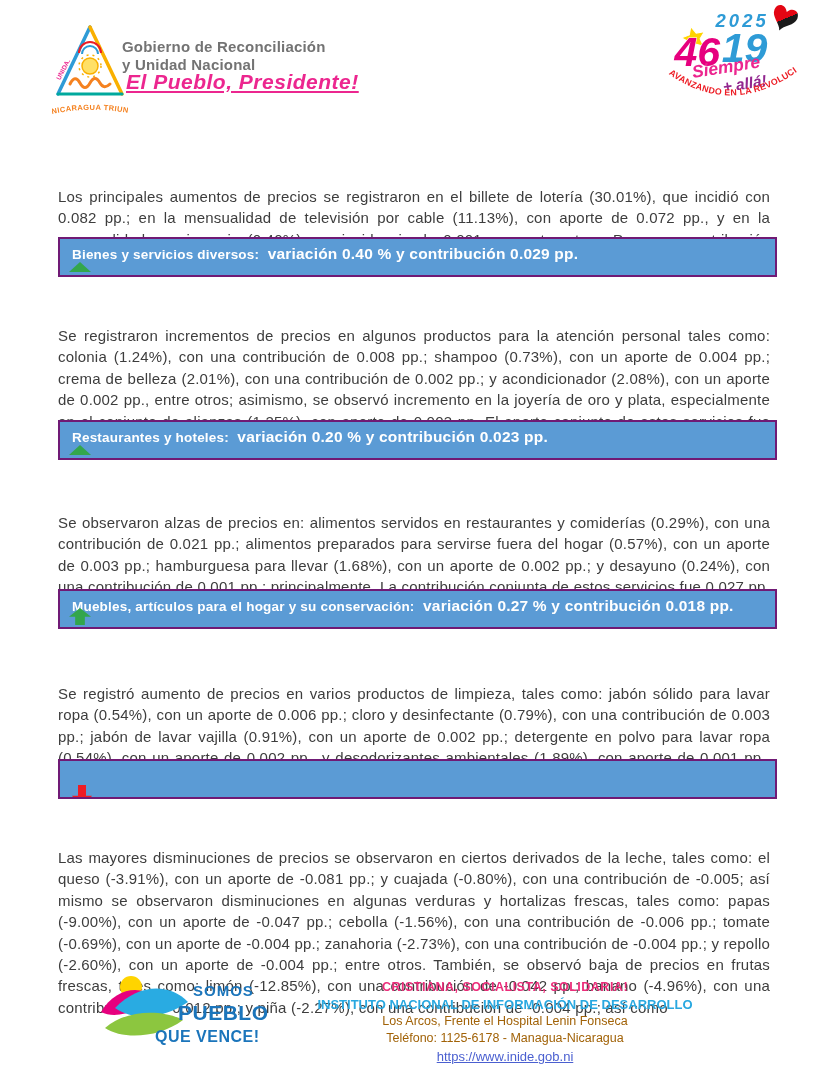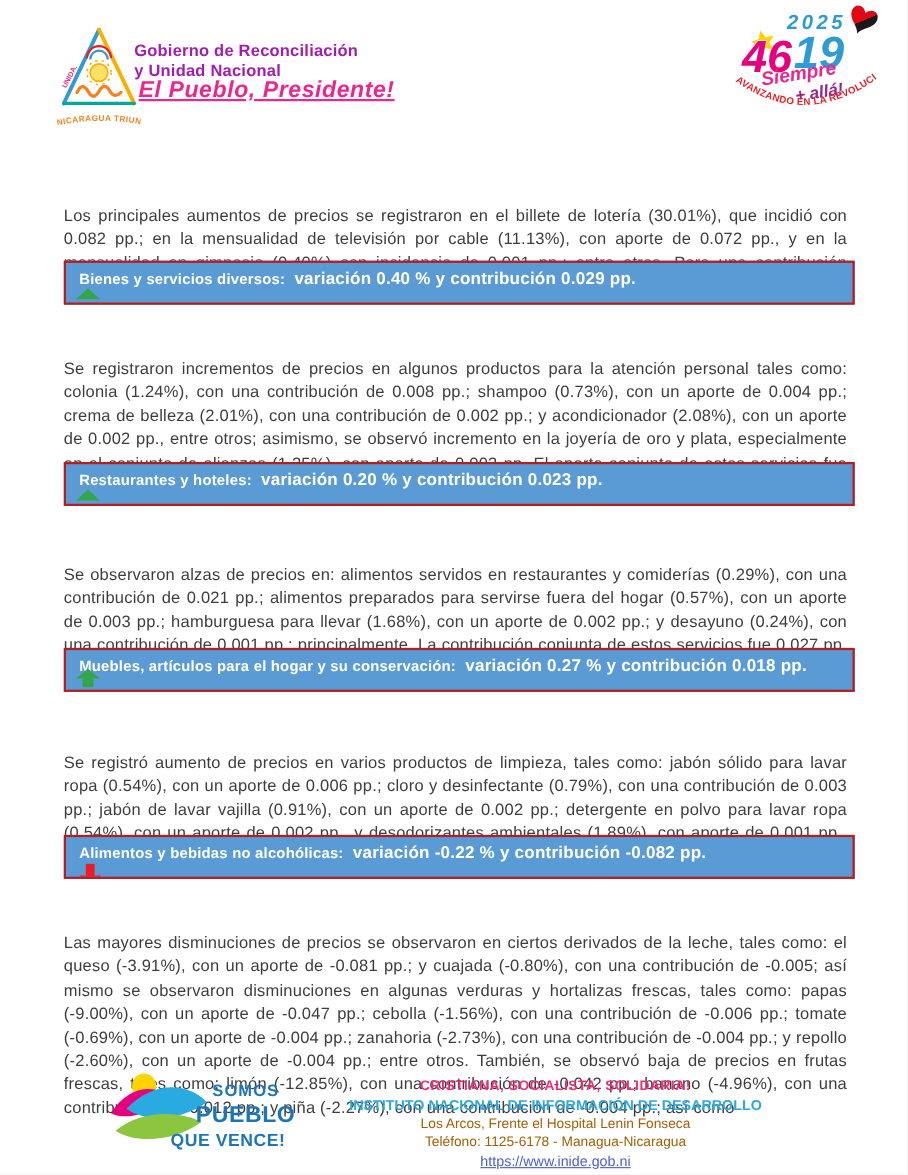--- a/index.html
+++ b/index.html
@@ -5,35 +5,35 @@
   * { margin:0; padding:0; box-sizing:border-box; }
   html,body { background:#e9e9e9; }
   .page {
     position:relative; width:825px; height:1068px; margin:0 auto;
     background:#ffffff; overflow:hidden;
     font-family:"Liberation Sans", sans-serif;
   }
   
   .hdr-left { position:absolute; left:52px; top:20px; width:300px; height:105px; }
   .hdr-left svg { position:absolute; left:0; top:2px; }
-  .gob-lines { position:absolute; left:70px; top:18px; color:#a21caf; font-weight:bold;
+  .gob-lines { position:absolute; left:70px; top:18px; color:#737373; font-weight:bold;
                font-size:15px; line-height:18px; letter-spacing:0.2px; }
   .gob-script { position:absolute; left:74px; top:50px; color:#ec268f; font-weight:bold;
                 font-style:italic; font-size:21px; letter-spacing:0.5px; white-space:nowrap;text-decoration:underline; }
   .hdr-right { position:absolute; left:643px; top:2px; width:180px; height:115px; }
   
   .para {
     position:absolute; left:58px; width:712px;
     font-size:15px; line-height:21.4px; letter-spacing:0.2px;
     color:#3d3d3d; text-align:justify;margin-top:36px;
   }
   
   .bar {
     position:absolute; left:58px; width:719px; height:40px;
-    background:#5b9bd5; border:2px solid #b91c1c;
+    background:#5b9bd5; border:2px solid #701a75;
     overflow:hidden;
   }
   .bar-text { display:block; padding:6px 12px 0 12px; white-space:nowrap; }
   .bar-title { color:#ffffff; font-weight:bold; font-size:13.5px; letter-spacing:0.2px; }
   .bar-stat  { color:#ffffff; font-weight:bold; font-size:15.5px; letter-spacing:0.2px; margin-left:4px; }
   .arrow-tri {
     position:absolute; left:9px; bottom:3px; width:0; height:0;
     border-left:11px solid transparent; border-right:11px solid transparent;
     border-bottom:10px solid #33a64c;
   }
@@ -130,24 +130,20 @@
   <div class="bar" style="top:589px">
     <span class="bar-text">
       <span class="bar-title">Muebles, artículos para el hogar y su conservación:</span>
       <span class="bar-stat">variación 0.27 % y contribución 0.018 pp.</span>
     </span>
     <span class="arrow-block-up"></span>
   </div>
   <p class="para" style="top:647px">Se registró aumento de precios en varios productos de limpieza, tales como: jabón sólido para lavar ropa (0.54%), con un aporte de 0.006 pp.; cloro y desinfectante (0.79%), con una contribución de 0.003 pp.; jabón de lavar vajilla (0.91%), con un aporte de 0.002 pp.; detergente en polvo para lavar ropa (0.54%), con un aporte de 0.002 pp., y desodorizantes ambientales (1.89%), con aporte de 0.001 pp., entre otros. En conjunto estos productos incidieron en 0.014 pp. a la variación del mes.</p>
 
   <div class="bar" style="top:759px">
-    <span class="bar-text">
-      <span class="bar-title">Alimentos y bebidas no alcohólicas:</span>
-      <span class="bar-stat">variación -0.22 % y contribución -0.082 pp.</span>
-    </span>
     <span class="arrow-block-down"></span>
   </div>
   <p class="para" style="top:811px">Las mayores disminuciones de precios se observaron en ciertos derivados de la leche, tales como: el queso (-3.91%), con un aporte de -0.081 pp.; y cuajada (-0.80%), con una contribución de -0.005; así mismo se observaron disminuciones en algunas verduras y hortalizas frescas, tales como: papas (-9.00%), con un aporte de -0.047 pp.; cebolla (-1.56%), con una contribución de -0.006 pp.; tomate (-0.69%), con un aporte de -0.004 pp.; zanahoria (-2.73%), con una contribución de -0.004 pp.; y repollo (-2.60%), con un aporte de -0.004 pp.; entre otros. También, se observó baja de precios en frutas frescas, tales como: limón (-12.85%), con una contribución de -0.042 pp.; banano (-4.96%), con una contribución de -0.012 pp.; y piña (-2.27%), con una contribución de -0.004 pp.; así como</p>
 
   <div class="ftr-logo">
     <svg width="175" height="85" viewBox="0 0 175 85">
       <circle cx="38" cy="17" r="11" fill="#ffd400"></circle>
       <path d="M 8,42 C 22,18 48,14 62,28 C 48,40 24,50 8,42 Z" fill="#e6007e"></path>
       <path d="M 22,38 C 47,12 78,14 95,32 C 72,48 42,52 22,38 Z" fill="#29abe2"></path>
       <path d="M 12,58 C 35,38 72,40 90,50 C 66,68 30,70 12,58 Z" fill="#8cc63f"></path>

